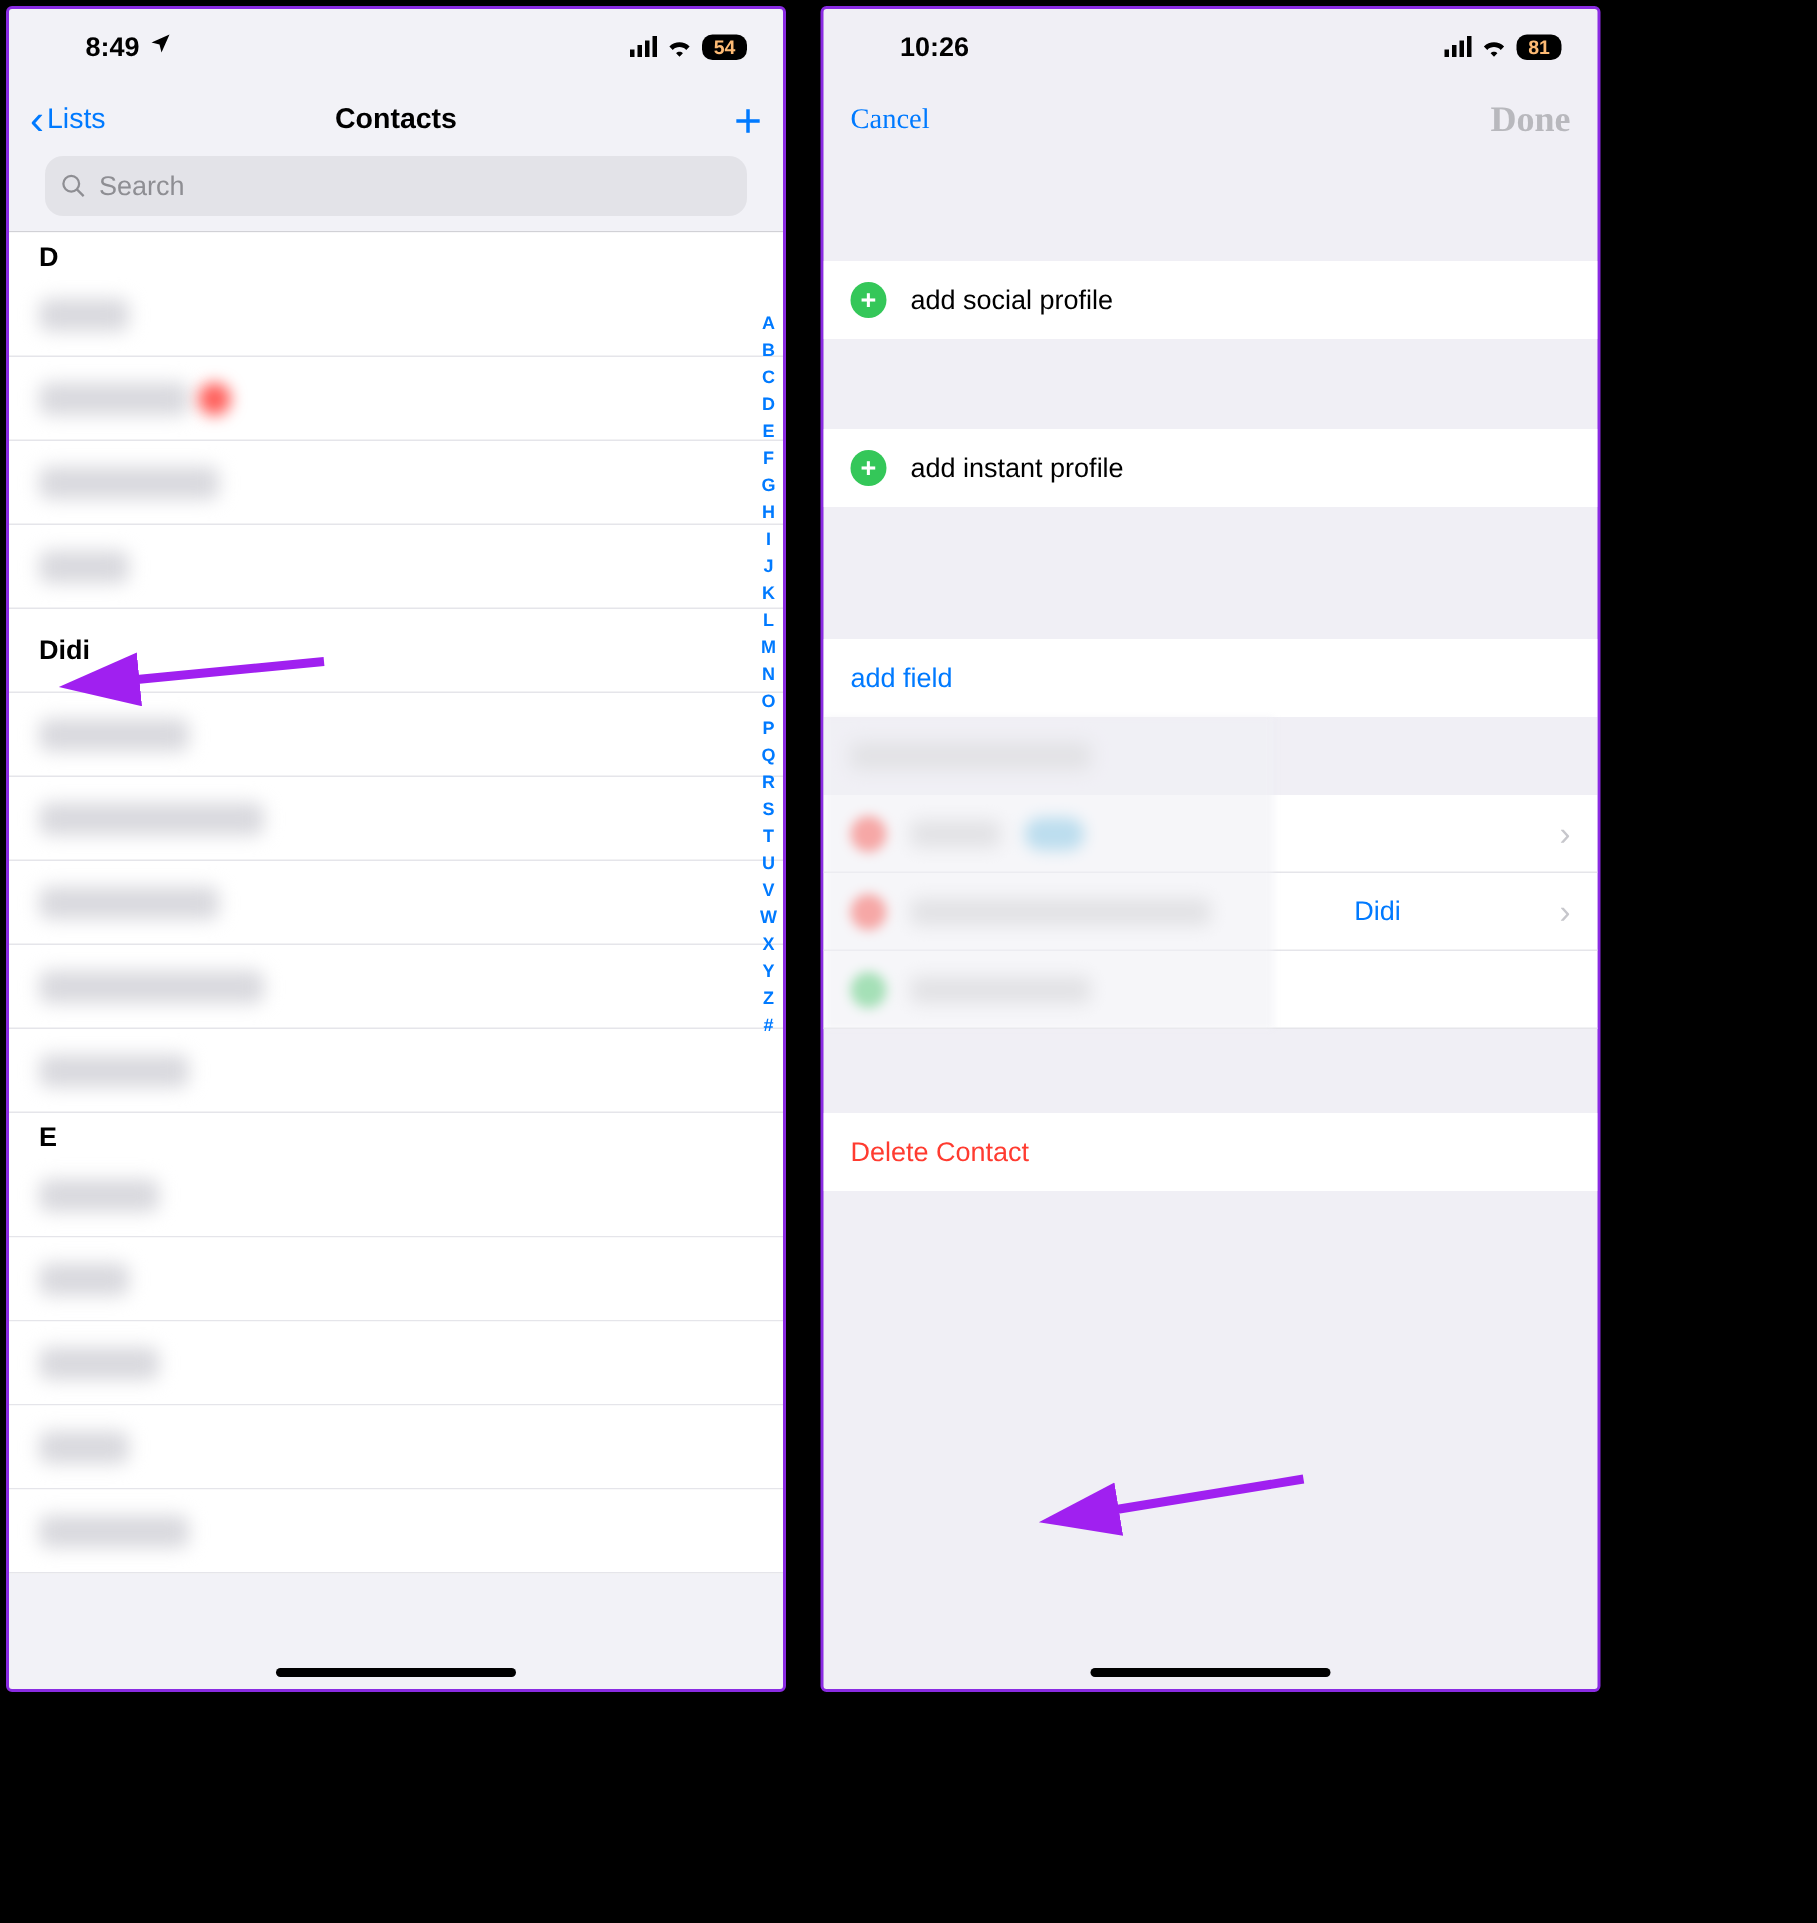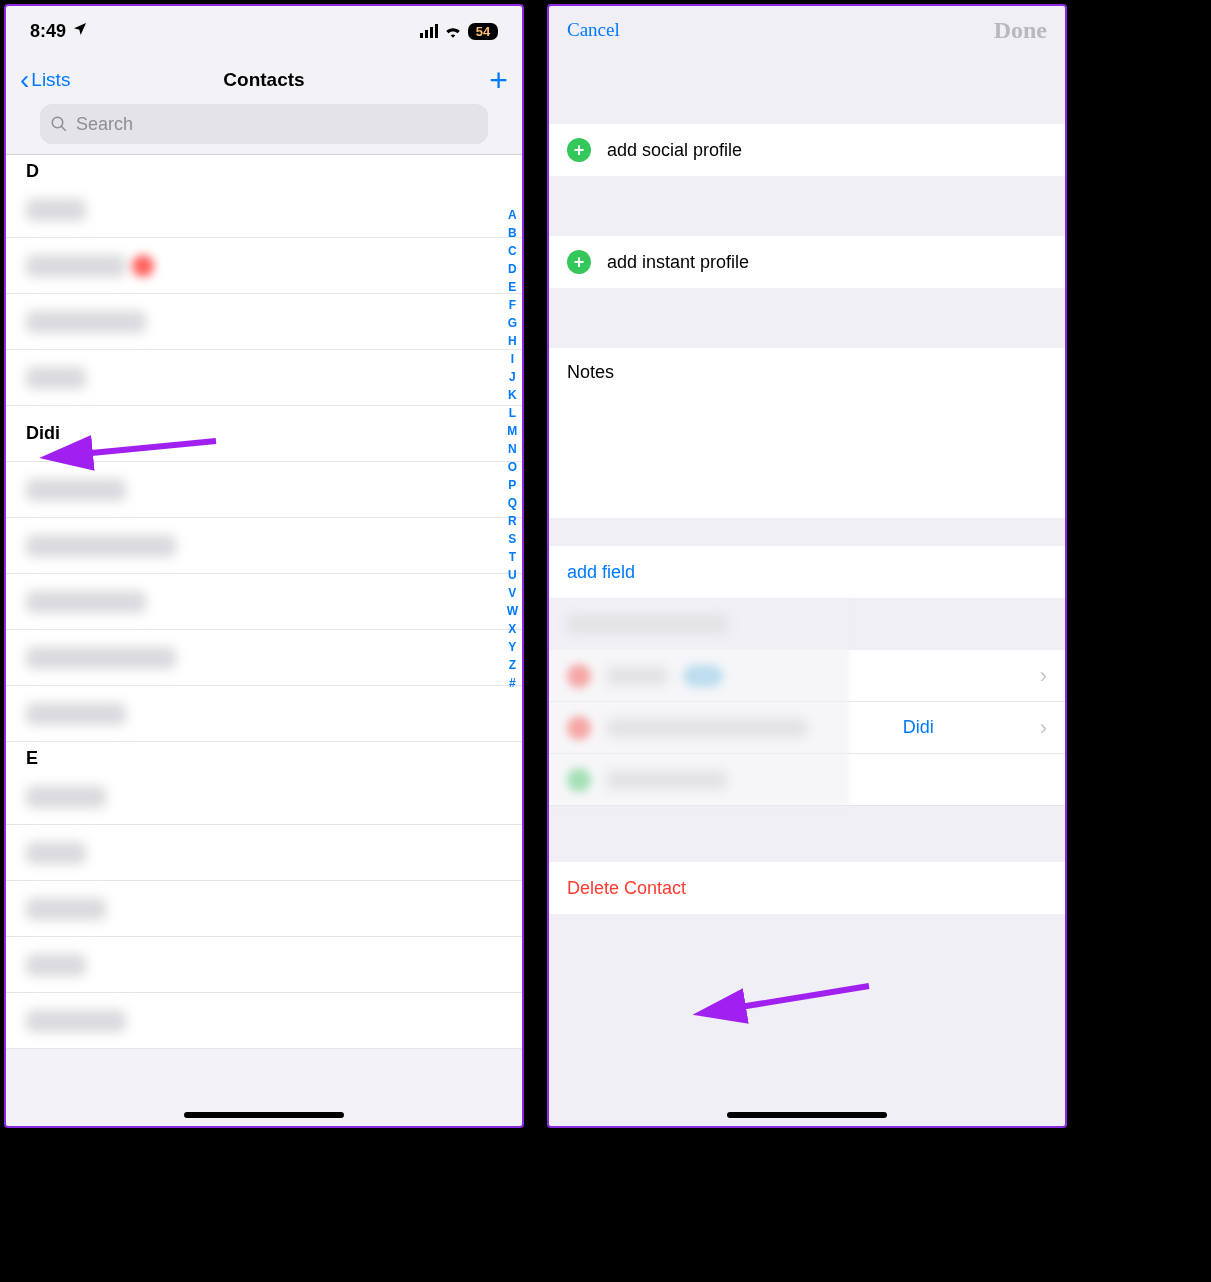--- a/index.html
+++ b/index.html
@@ -26,21 +26,21 @@
   
   .status-bar {
     height: 50px;
     display: flex;
     justify-content: space-between;
     align-items: center;
     padding: 0 24px;
     font-size: 18px;
     font-weight: 600;
   }
-  .status-left { display:flex; align-items:center; gap:6px; }
+  .status-left { display:flex; align-items:center; gap:6px;margin-left:27px; }
   .status-right { display:flex; align-items:center; gap:6px; }
   .loc-icon { font-size:16px; }
   .signal-bars { display:inline-flex; align-items:flex-end; gap:2px; }
   .signal-bars span { width:3px; background:#000; display:block; }
   .signal-bars span:nth-child(1){height:5px;}
   .signal-bars span:nth-child(2){height:8px;}
   .signal-bars span:nth-child(3){height:11px;}
   .signal-bars span:nth-child(4){height:14px;}
   .wifi-icon svg { display:block; }
   .battery-badge {
@@ -53,21 +53,21 @@
   .nav-bar {
     height:48px; display:flex; align-items:center; justify-content:space-between;
     padding:0 14px; background:#f2f2f7;
   }
   .nav-back { color:#007aff; font-size:19px; display:flex; align-items:center; gap:2px; }
   .nav-back .chev { font-size:28px; line-height:1; font-weight:400; }
   .nav-title { font-size:19px; font-weight:700; position:absolute; left:50%; transform:translateX(-50%); }
   .nav-add { color:#007aff; font-size:32px; font-weight:300; line-height:1; }
 
   
-  .search-wrap { padding:0 34px 10px; background:#f2f2f7;text-align:right; }
+  .search-wrap { padding:0 24px 10px; background:#f2f2f7;text-align:right; }
   .search-field {
     background:#e3e3e8; border-radius:12px; height:40px;
     display:flex; align-items:center; padding:0 10px; gap:8px;
     color:#8e8e93; font-size:18px;
   }
   .search-field svg { flex:0 0 auto; }
 
   .section-divider { height:1px; background:#d1d1d6; }
 
   
@@ -297,20 +297,39 @@
         </defs>
         <line x1="150" y1="15" x2="15" y2="28" stroke="#a020f0" stroke-width="6" marker-end="url(#ah1)"></line>
       </svg>
   </div>
 
   <div class="home-indicator"></div>
 </div>
 
 <div class="phone right">
 
+  <div class="status-bar">
+    <div class="status-left">
+      <span>10:26</span>
+    </div>
+    <div class="status-right">
+      <span class="signal-bars">
+          <span></span>
+          <span></span>
+          <span></span>
+          <span></span>
+        </span>
+      <span class="wifi-icon">
+        <svg width="18" height="14" viewBox="0 0 24 18">
+            <path fill="#000" d="M12 18l-3-3c1.7-1.7 4.3-1.7 6 0l-3 3zm-6-6l-3-3c5-5 13-5 18 0l-3 3c-3.3-3.3-8.7-3.3-12 0z"></path>
+          </svg>
+      </span>
+      <span class="battery-badge">81</span>
+    </div>
+  </div>
 
   <div class="sheet-nav">
     <span class="btn-cancel">Cancel</span>
     <span class="btn-done">Done</span>
   </div>
 
   <div class="spacer-lg"></div>
 
   <div class="cell-group">
     <div class="cell">
@@ -323,25 +342,20 @@
 
   <div class="cell-group">
     <div class="cell">
       <div class="add-bubble">+</div>
       <span>add instant profile</span>
     </div>
   </div>
 
   <div class="spacer-md"></div>
 
-  <div class="cell-group">
-    <div class="cell notes-cell">
-      <span>Notes</span>
-    </div>
-  </div>
 
   <div style="height:28px;"></div>
 
   <div class="cell-group">
     <div class="cell addfield-cell">
       <span>add field</span>
     </div>
   </div>
 
   <div class="linked-wrap">

